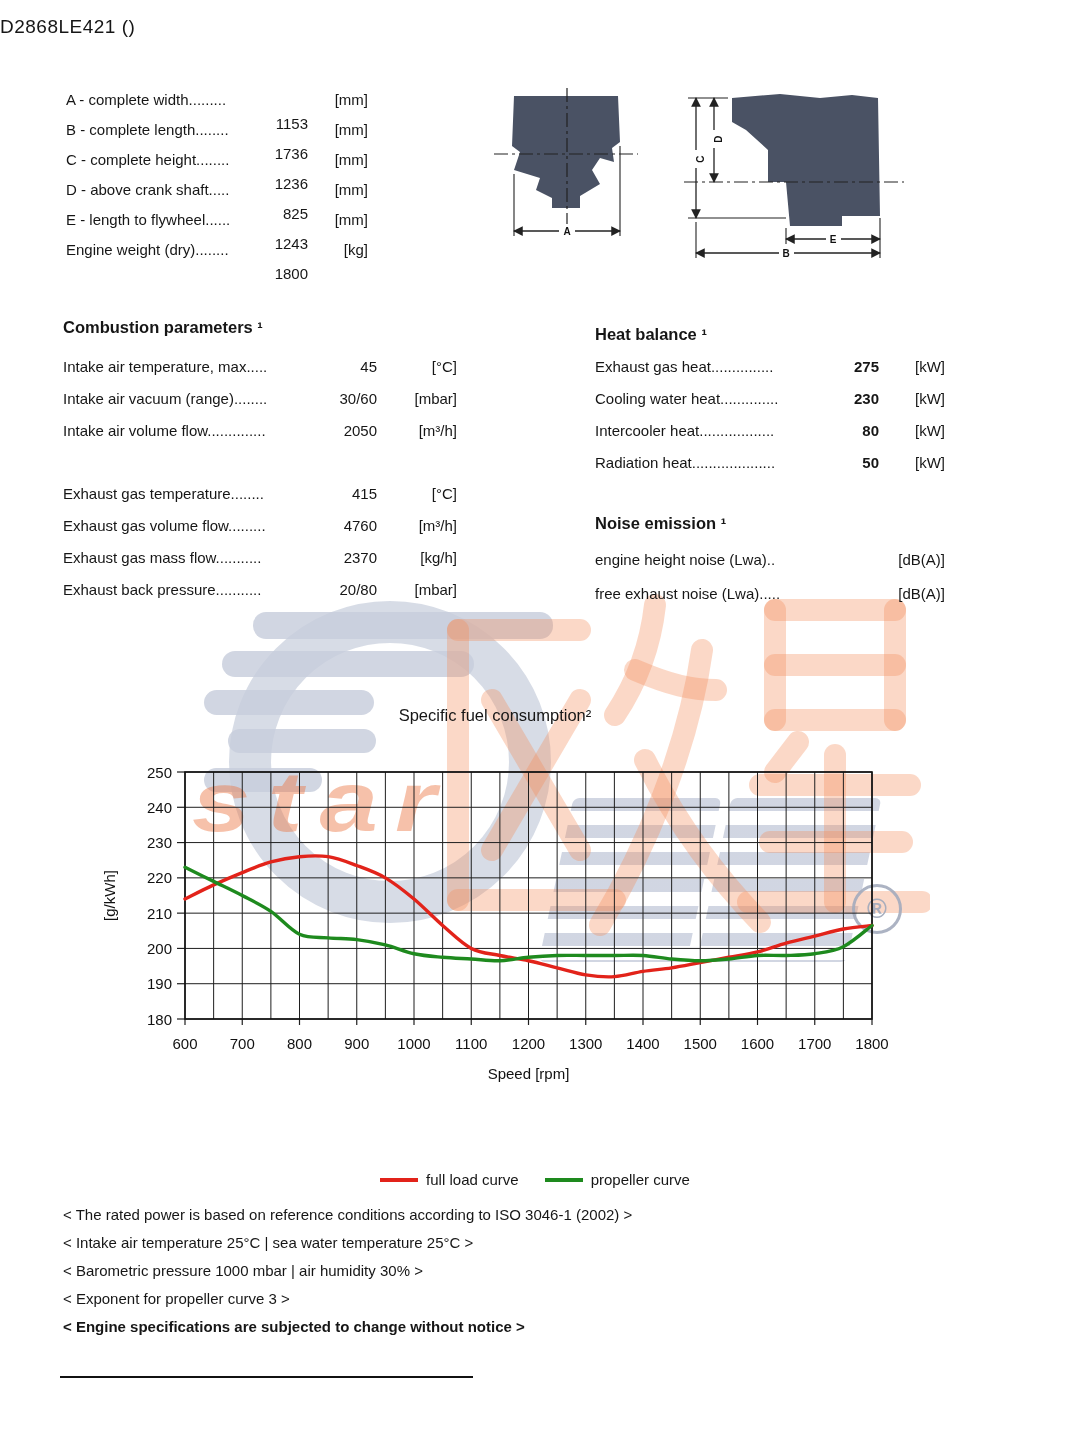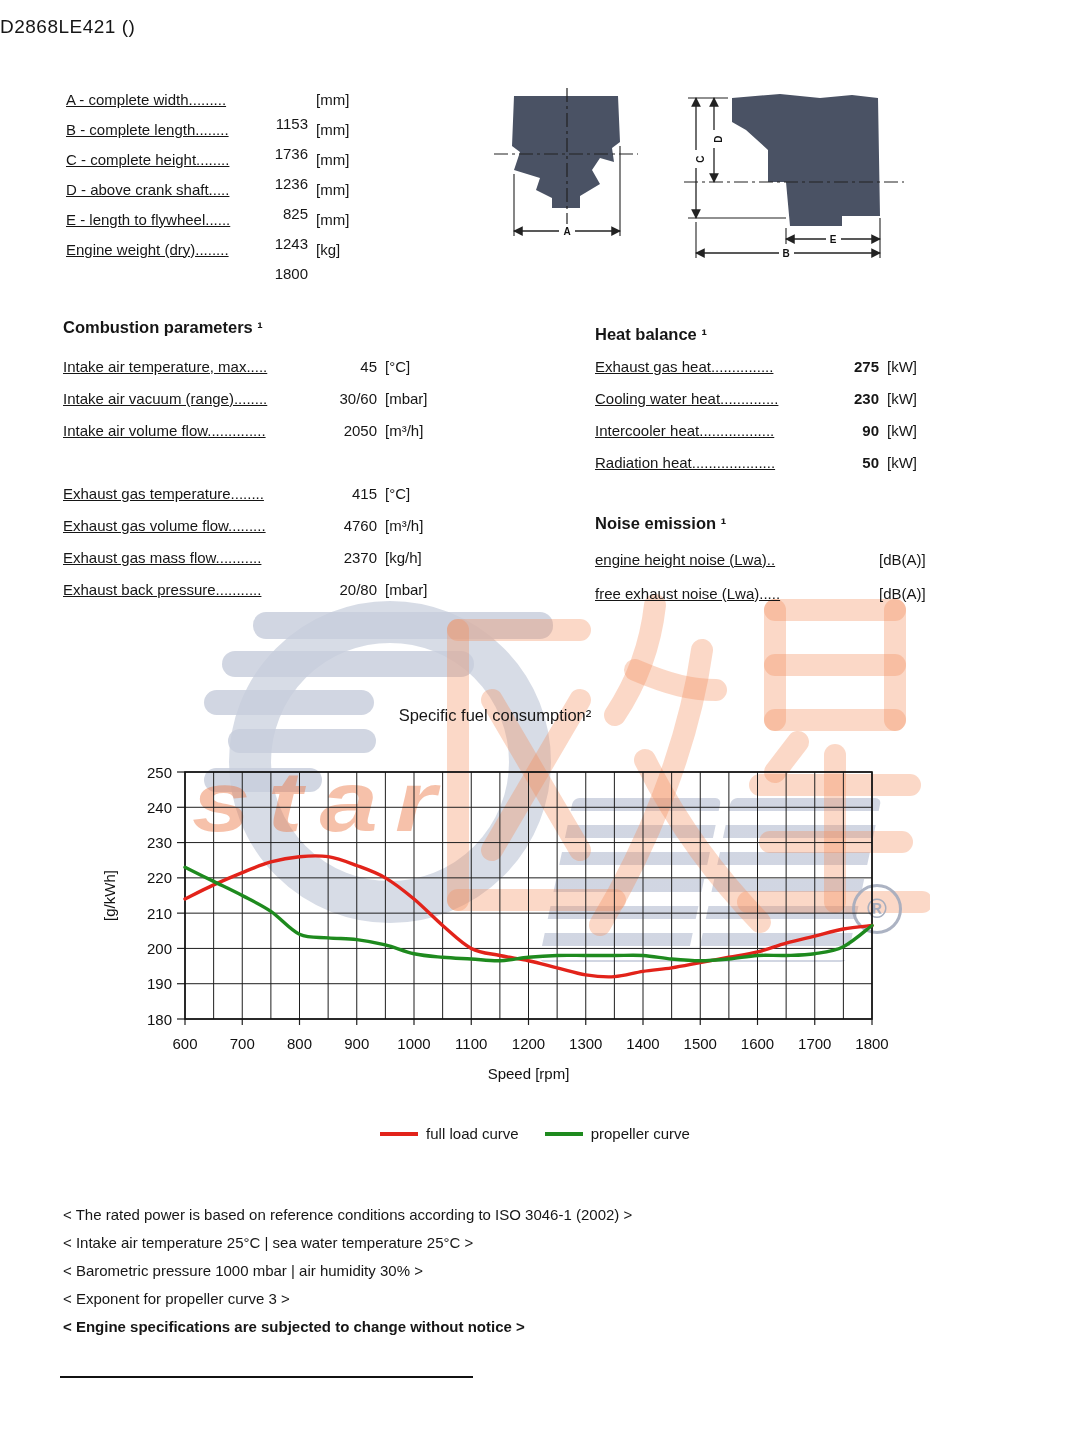--- a/index.html
+++ b/index.html
@@ -5,38 +5,38 @@
   html,body{margin:0;padding:0;background:#888;}
   .page{position:relative;width:1077px;height:1432px;margin:0 auto;background:#ffffff;
         font-family:"Liberation Sans",sans-serif;color:#161616;overflow:hidden;}
   .abs{position:absolute;}
   .content{position:absolute;inset:0;z-index:2;}
   .wm{position:absolute;inset:0;z-index:1;}
   .page-title{width:100%;text-align:left;font-size:19px;letter-spacing:.5px;}
   .sec-heading{font-size:16.5px;font-weight:bold;}
   .spec-table{display:block;}
   .spec-row{display:flex;align-items:center;font-size:15px;}
-  .spec-label{flex:1;white-space:nowrap;overflow:hidden;text-decoration:underline;}
+  .spec-label{flex:1;white-space:nowrap;overflow:hidden;}
   .spec-value{text-align:right;white-space:nowrap;}
-  .spec-unit{text-align:left;white-space:nowrap;}
+  .spec-unit{text-align:right;white-space:nowrap;}
   .dims .spec-row{height:30px;}
   .dims .spec-value{width:56px;margin-top:48px;}
   .dims .spec-unit{width:52px;margin-left:8px;}
   .wide .spec-row{height:32px;}
   .wide .spec-value{width:64px;}
   .wide .spec-unit{width:72px;margin-left:8px;}
   .heatt .spec-row{height:32px;}
   .heatt .spec-value{width:50px;font-weight:bold;}
   .heatt .spec-unit{width:58px;margin-left:8px;}
   .noiset .spec-row{height:34px;}
   .noiset .spec-value{width:50px;}
   .noiset .spec-unit{width:66px;margin-left:8px;}
   .chart-title{width:820px;text-align:center;font-size:16.5px;}
   .legend{display:flex;justify-content:center;align-items:center;gap:26px;width:880px;}
-  .legend-item{display:flex;align-items:center;gap:8px;font-size:15px;}
+  .legend-item{display:flex;align-items:center;gap:8px;font-size:15px;margin-top:46px;}
   .legend-swatch{display:inline-block;width:38px;height:4px;}
   .note-line{font-size:15px;margin-bottom:11px;white-space:nowrap;}
   .note-line.bold{font-weight:bold;}
   .footnote{font-size:13px;line-height:21px;white-space:nowrap;}
   .rule{background:#111;height:2px;}
   .wm-bar{position:absolute;background:rgba(199,205,220,0.82);border-radius:13px;}
   .wm-stripes{position:absolute;background:repeating-linear-gradient(180deg,rgba(199,205,220,0.82) 0 13px,transparent 13px 27px);
               transform:skewX(-12deg);border-radius:6px;}
   .wm-star{position:absolute;font-style:italic;font-weight:bold;font-size:86px;
            color:rgba(236,118,66,0.45);letter-spacing:14px;transform:scaleX(1.22);transform-origin:left center;}
@@ -216,21 +216,21 @@
             <span class="spec-value">275</span>
             <span class="spec-unit">[kW]</span>
           </div>
           <div class="spec-row">
             <span class="spec-label">Cooling water heat..............</span>
             <span class="spec-value">230</span>
             <span class="spec-unit">[kW]</span>
           </div>
           <div class="spec-row">
             <span class="spec-label">Intercooler heat..................</span>
-            <span class="spec-value">90</span>
+            <span class="spec-value">80</span>
             <span class="spec-unit">[kW]</span>
           </div>
           <div class="spec-row">
             <span class="spec-label">Radiation heat....................</span>
             <span class="spec-value">50</span>
             <span class="spec-unit">[kW]</span>
           </div>
         </div>
     </div>
 

